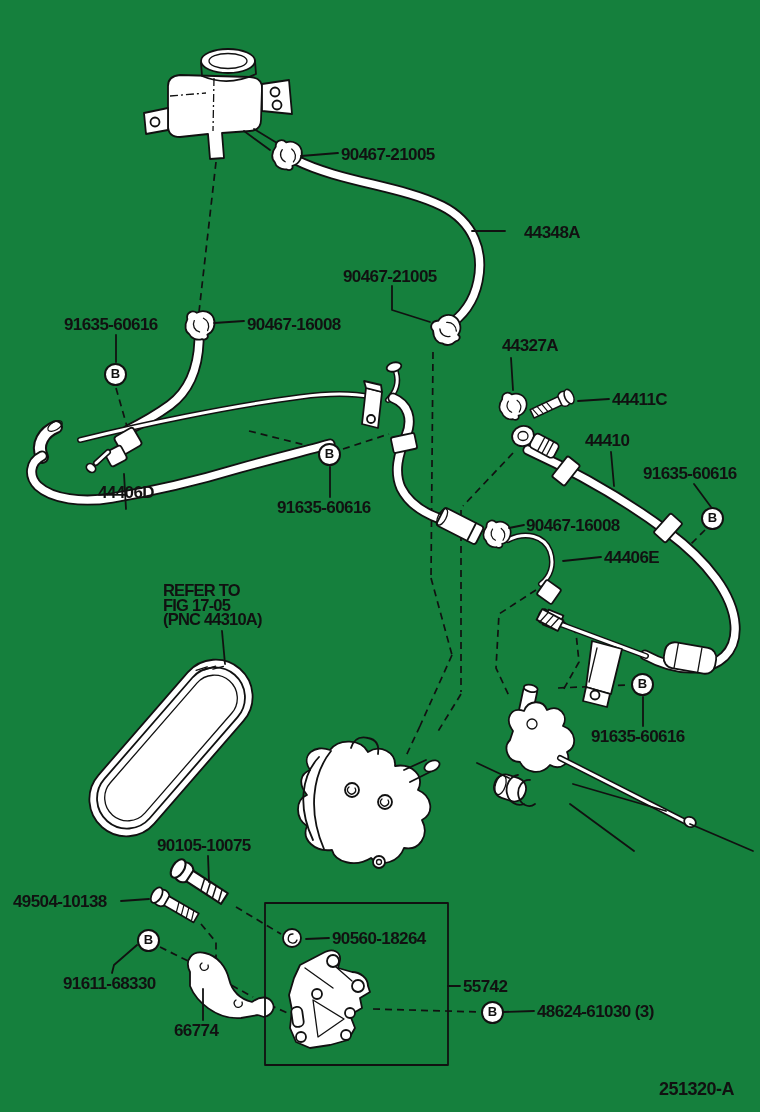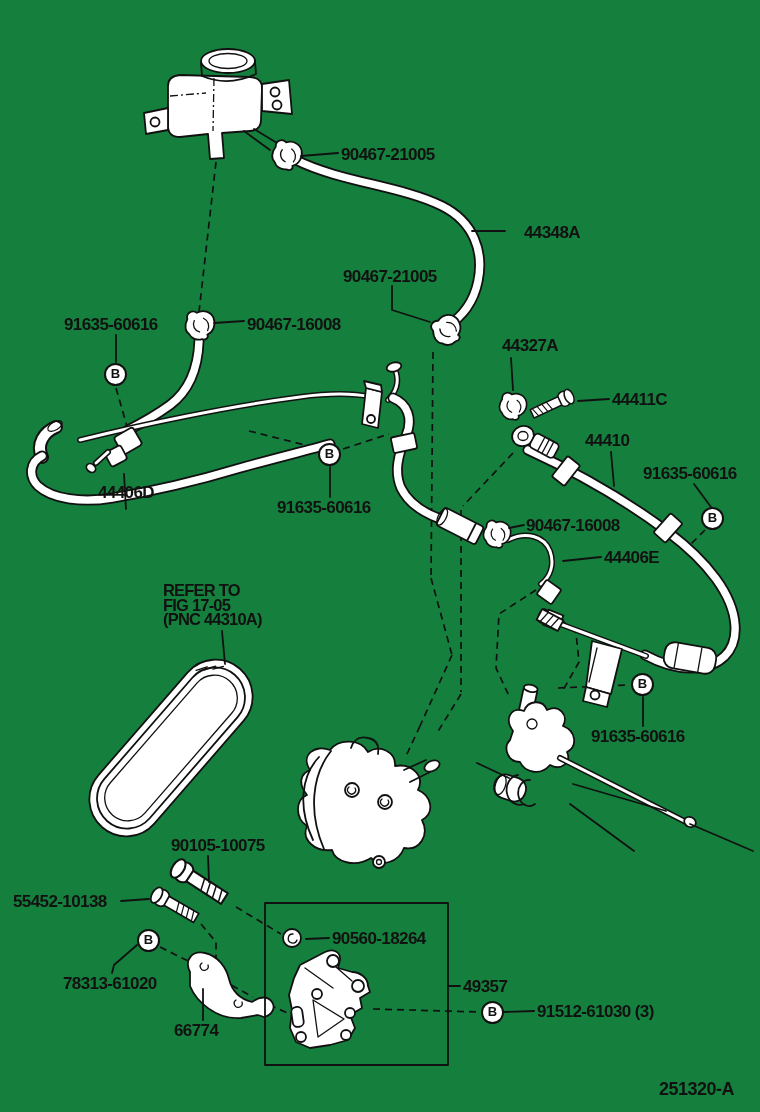--- a/index.html
+++ b/index.html
@@ -276,27 +276,27 @@
 <div class="lbl" style="left:247px;top:316px">90467-16008</div>
 <div class="lbl" style="left:502px;top:337px">44327A</div>
 <div class="lbl" style="left:612px;top:391px">44411C</div>
 <div class="lbl" style="left:585px;top:432px">44410</div>
 <div class="lbl" style="left:643px;top:465px">91635-60616</div>
 <div class="lbl" style="left:526px;top:517px">90467-16008</div>
 <div class="lbl" style="left:604px;top:549px">44406E</div>
 <div class="lbl" style="left:277px;top:499px">91635-60616</div>
 <div class="lbl" style="left:98px;top:484px">44406D</div>
 <div class="lbl" style="left:591px;top:728px">91635-60616</div>
-<div class="lbl" style="left:171px;top:837px">90105-10075</div>
-<div class="lbl" style="left:13px;top:893px">55452-10138</div>
-<div class="lbl" style="left:63px;top:975px">78313-61020</div>
+<div class="lbl" style="left:157px;top:837px">90105-10075</div>
+<div class="lbl" style="left:13px;top:893px">49504-10138</div>
+<div class="lbl" style="left:63px;top:975px">91611-68330</div>
 <div class="lbl" style="left:174px;top:1022px">66774</div>
 <div class="lbl" style="left:332px;top:930px">90560-18264</div>
-<div class="lbl" style="left:463px;top:978px">49357</div>
-<div class="lbl" style="left:537px;top:1003px">91512-61030 (3)</div>
+<div class="lbl" style="left:463px;top:978px">55742</div>
+<div class="lbl" style="left:537px;top:1003px">48624-61030 (3)</div>
 
 <div class="note">
   <div>REFER TO</div>
   <div>FIG 17-05</div>
   <div>(PNC 44310A)</div>
 </div>
 
 <div class="figcode">251320-A</div>
 
 <div class="callout" style="left:104px;top:363px">B</div>

